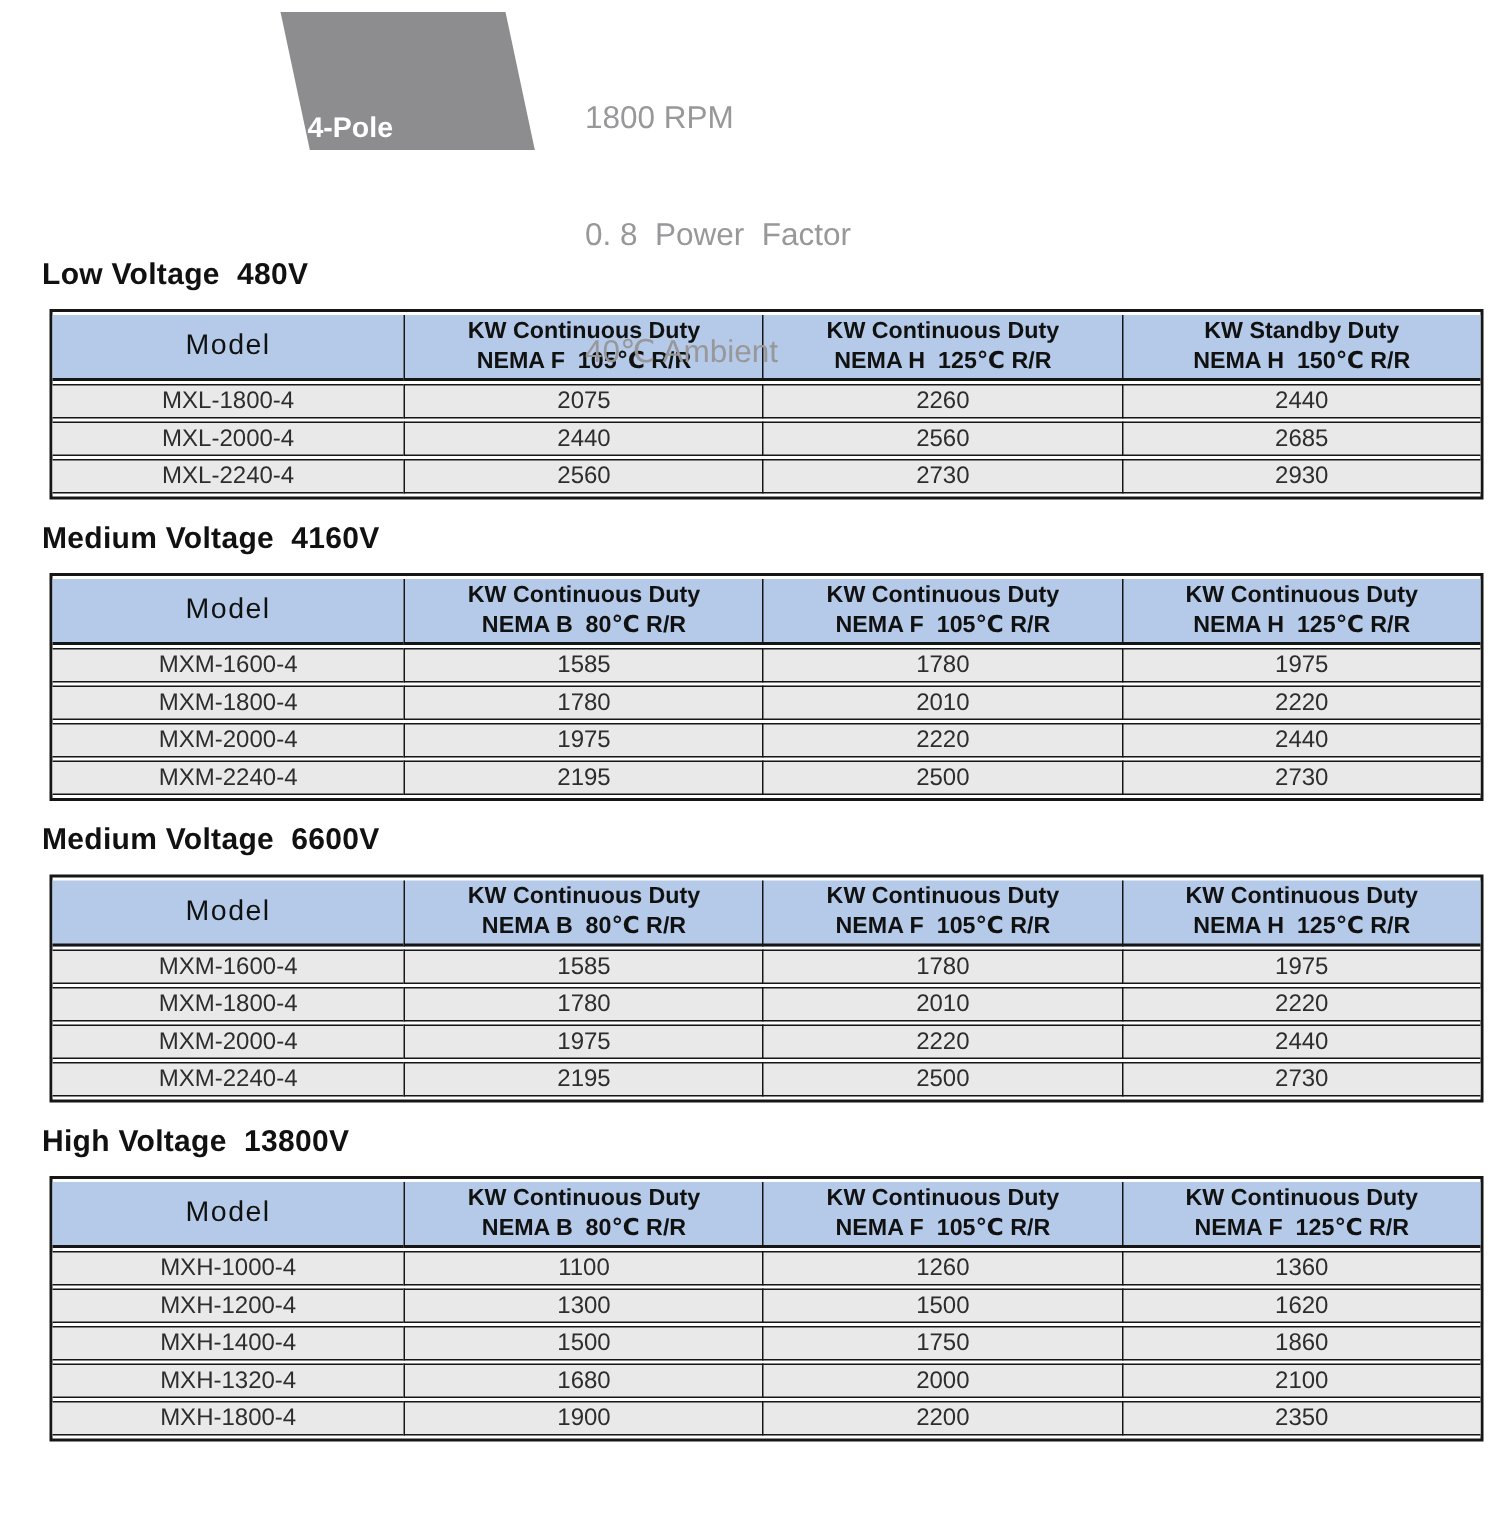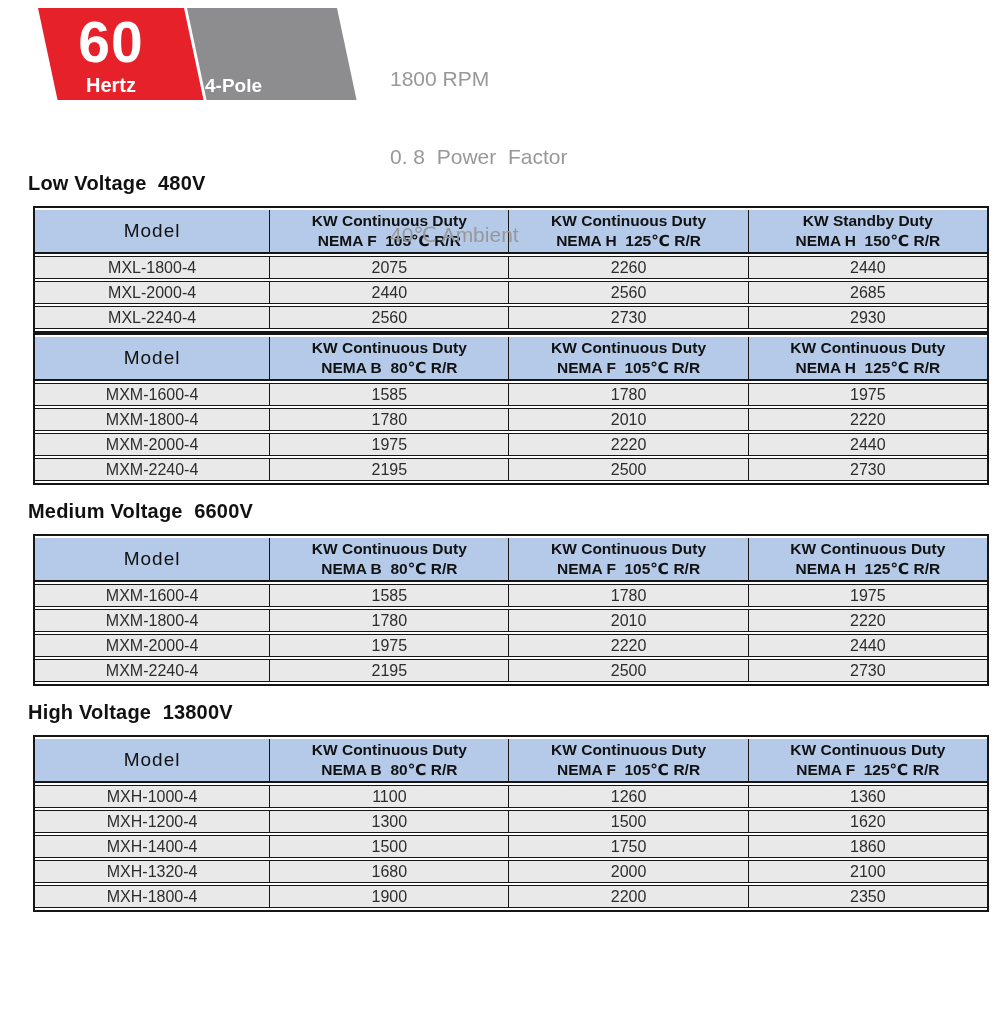--- a/index.html
+++ b/index.html
@@ -72,26 +72,20 @@
     border-bottom:1.6px solid var(--line);
     height:19px;padding:1px 0;
     font-size:16px;line-height:19px;text-align:center;
     color:var(--cell-ink);white-space:pre;
   }
 </style>
 </head>
 <body>
 
 <div class="page-header">
-  <div class="badge badge-red">
-    <div class="badge-inner">
-      <div class="freq-value">60</div>
-      <div class="freq-unit">Hertz</div>
-    </div>
-  </div>
   <div class="badge badge-gray">
     <div class="badge-inner">
       <div class="type-line1">4-Pole</div>
       <div class="type-line2">Three Phase</div>
     </div>
   </div>
   <div class="specs">
     <div>1800 RPM</div>
     <div>0. 8  Power  Factor</div>
     <div>40℃ Ambient</div>
@@ -133,20 +127,21 @@
             <td>MXL-2240-4</td>
             <td>2560</td>
             <td>2730</td>
             <td>2930</td>
           </tr>
         </tbody>
     </table>
   </section>
 
   <section class="section">
+    <h2 class="section-title">Medium Voltage  4160V</h2>
     <table class="spec-table">
       <colgroup>
         <col class="c-model">
           <col class="c-val">
           <col class="c-val">
           <col class="c-val">
       </colgroup>
       <thead>
         <tr>
             <th class="model-col">Model</th>

